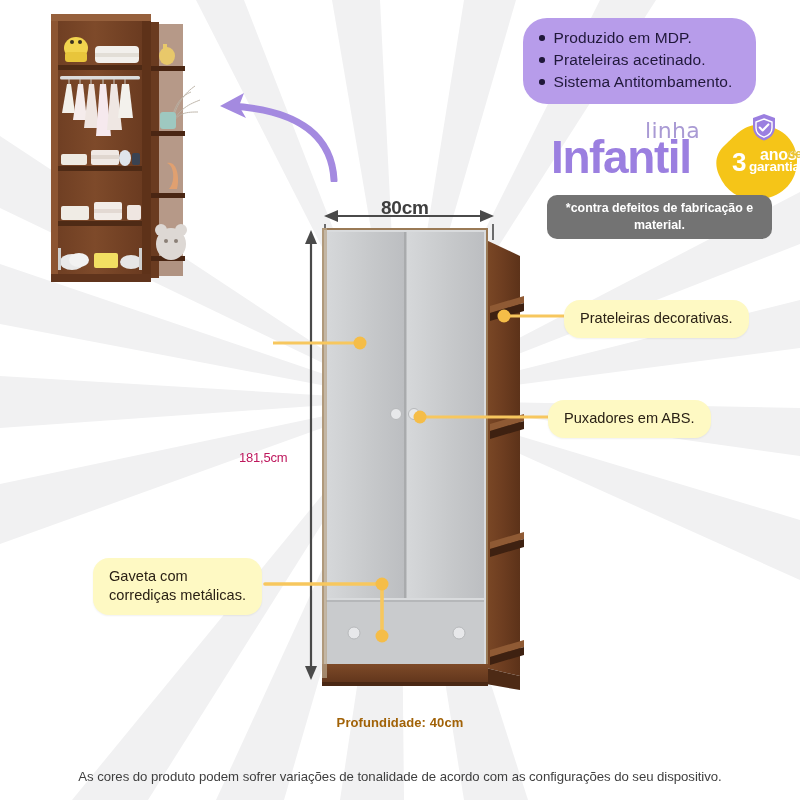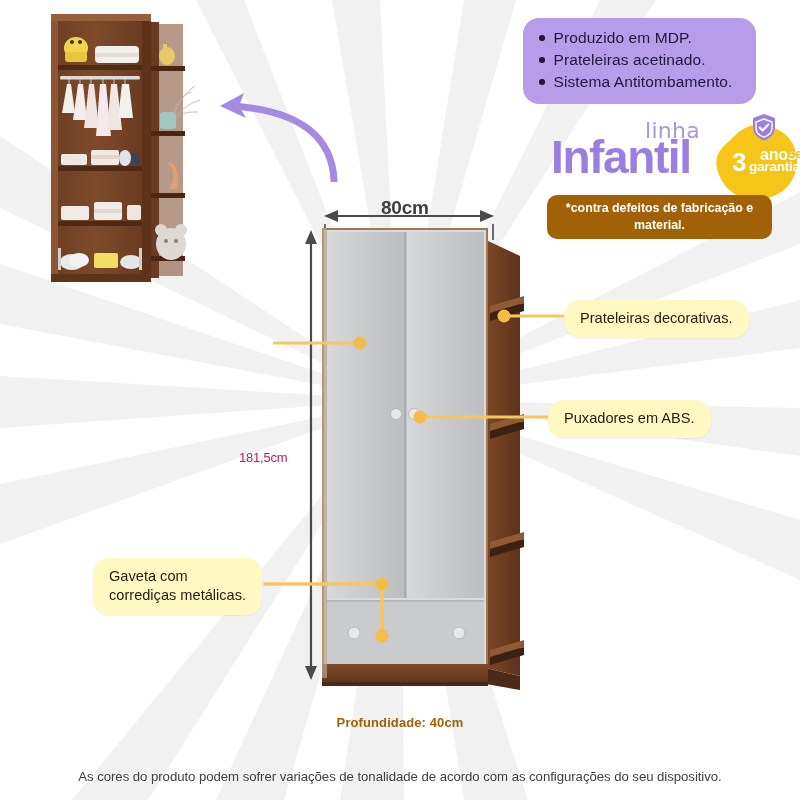--- a/index.html
+++ b/index.html
@@ -19,21 +19,21 @@
 
   
   #inset-photo { position:absolute; left:45px; top:8px; width:165px; height:280px; }
 
   
   #purple-arrow { position:absolute; left:196px; top:82px; width:150px; height:100px; }
 
   
   #features-box {
     position:absolute; left:523px; top:18px; width:233px;
-    background:#b79cea; border-radius:16px;
+    background:#b79cea; border-radius:24px;
     padding:9px 22px 11px 16px;
   }
   #features-box ul { list-style:none; }
   #features-box li {
     display:flex; align-items:flex-start; gap:9px;
     color:#20183a; font-size:15.5px; line-height:1.42; font-weight:400;
     letter-spacing:.1px; white-space:nowrap;
   }
   .bullet-dot {
     width:5.5px; height:5.5px; border-radius:50%;
@@ -70,21 +70,21 @@
   }
   #badge-garantia {
     position:absolute; left:229px; top:42px;
     font-size:13.5px; font-weight:800; color:#ffffff; line-height:1;
     letter-spacing:-.2px;
   }
   #shield-icon-wrap { position:absolute; left:229px; top:-6px; width:30px; height:30px; }
 
   #warranty-note {
     position:absolute; left:547px; top:195px; width:225px;
-    background:#a16207; border-radius:10px;
+    background:#737373; border-radius:10px;
     padding:5px 8px 6px;
     text-align:center;
     color:#ffffff; font-size:12.4px; font-weight:700; line-height:1.34;
   }
 
   
   #dim-width-label {
     position:absolute; left:381px; top:197px;
     font-size:19px; font-weight:700; color:#3f3f3f; letter-spacing:-.2px;
   }

